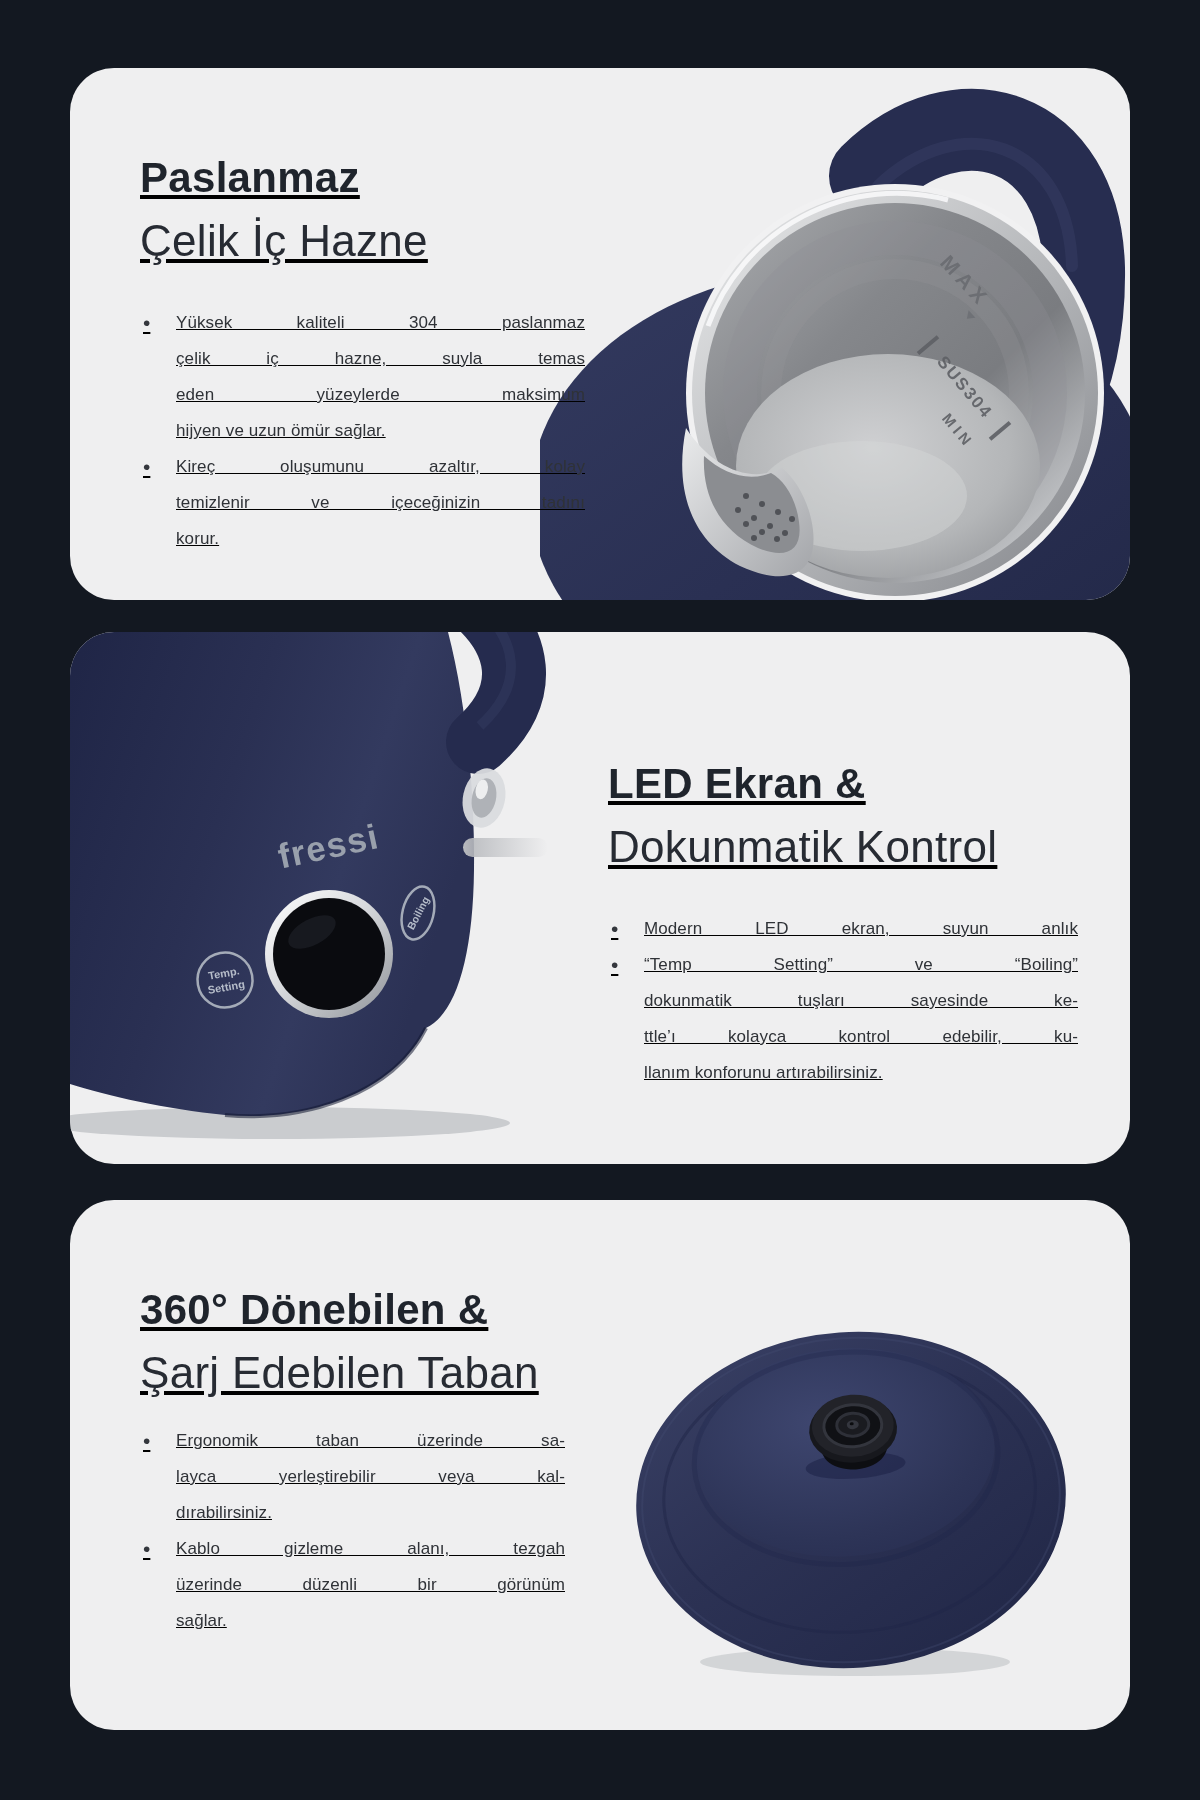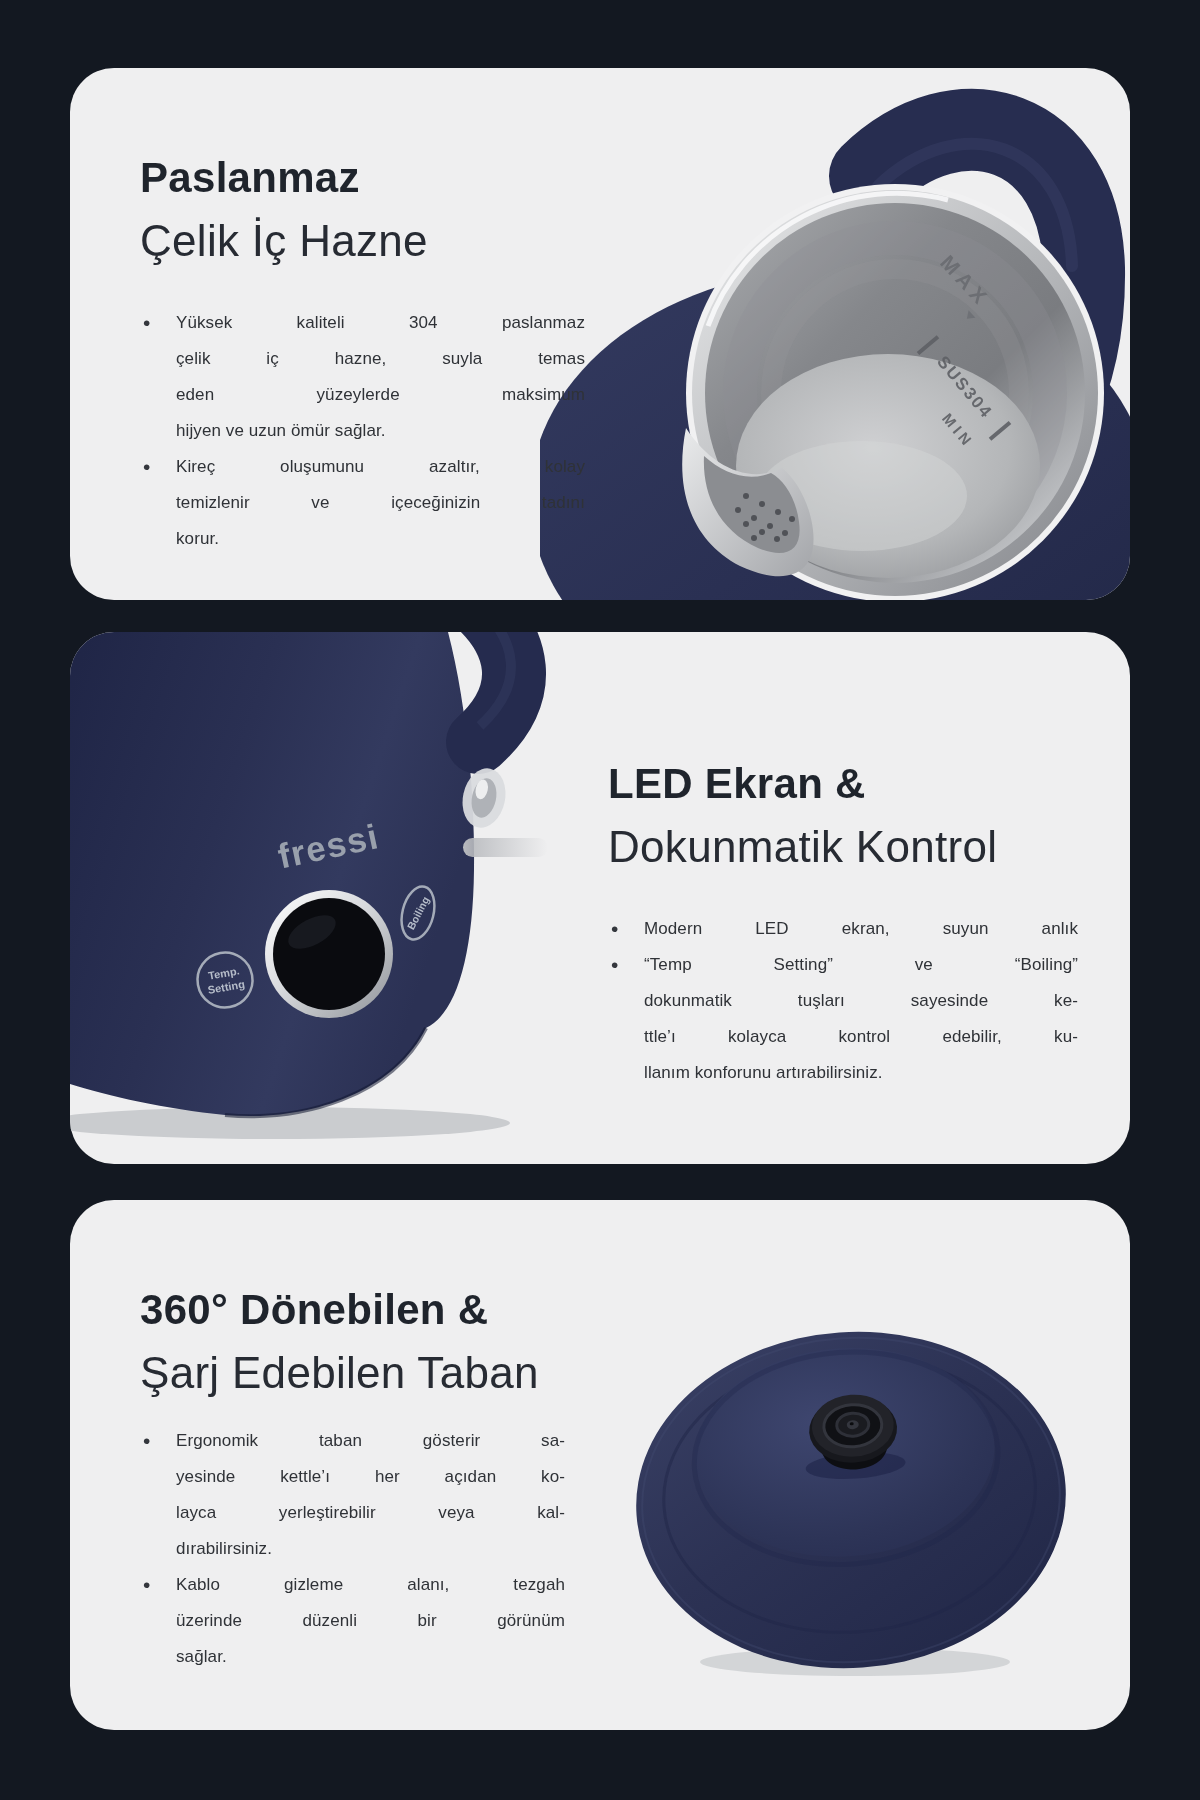--- a/index.html
+++ b/index.html
@@ -2,21 +2,21 @@
 <html lang="tr"><head>
 <meta charset="utf-8">
 <style>
   html,body{margin:0;padding:0;background:#131821;}
   #page{position:relative;width:1200px;height:1800px;background:#131821;overflow:hidden;
         font-family:"Liberation Sans","DejaVu Sans",sans-serif;}
   .card{position:absolute;left:70px;width:1060px;background:#EFEFF0;border-radius:44px;overflow:hidden;}
   #card1{top:68px;height:532px;}
   #card2{top:632px;height:532px;}
   #card3{top:1200px;height:530px;}
-  .textblock{position:absolute;z-index:3;}
+  .textblock{position:absolute;z-index:3;text-decoration:underline;}
   #card1 .textblock{left:70px;top:84px;width:445px;}
   #card2 .textblock{left:538px;top:126px;width:470px;}
   #card3 .textblock{left:70px;top:84px;width:425px;}
   .t-bold{font-size:42px;font-weight:700;line-height:52px;color:#1F242C;letter-spacing:.3px;}
   .t-light{font-size:44px;font-weight:400;line-height:52px;color:#272B33;letter-spacing:.3px;margin-top:11px;}
   .bullets{list-style:none;margin:0;padding:0;}
   #card1 .bullets{margin-top:38px;}
   #card2 .bullets{margin-top:38px;}
   #card3 .bullets{margin-top:24px;}
   .bullets li{display:flex;}
@@ -211,22 +211,21 @@
   </section>
 
   <section class="card" id="card3">
     <div class="textblock">
       <div class="t-bold">360° Dönebilen &amp;</div>
       <div class="t-light">Şarj Edebilen Taban</div>
       <ul class="bullets">
           <li>
             <span class="marker">•</span>
             <div class="bullet-text">
-              <div class="line j">Ergonomik taban gösterir sa-</div>
-              <div class="line j">yesinde kettle’ı her açıdan ko-</div>
+              <div class="line j">Ergonomik taban üzerinde sa-</div>
               <div class="line j">layca yerleştirebilir veya kal-</div>
               <div class="line">dırabilirsiniz.</div>
             </div>
           </li>
           <li>
             <span class="marker">•</span>
             <div class="bullet-text">
               <div class="line j">Kablo gizleme alanı, tezgah</div>
               <div class="line j">üzerinde düzenli bir görünüm</div>
               <div class="line">sağlar.</div>

